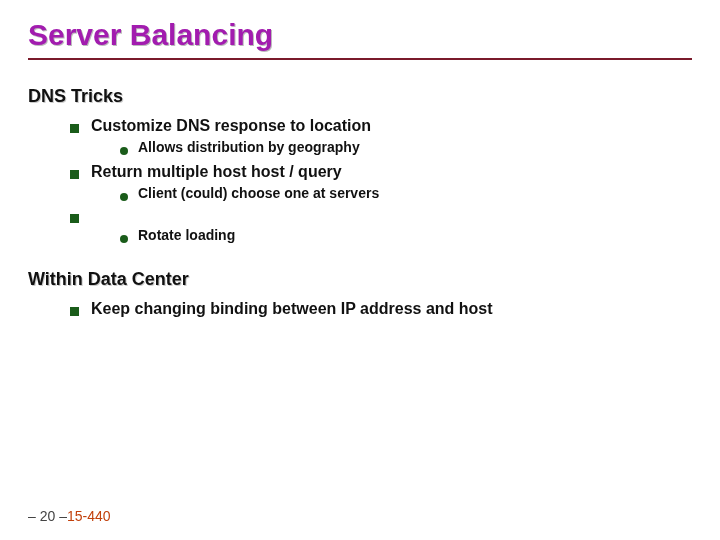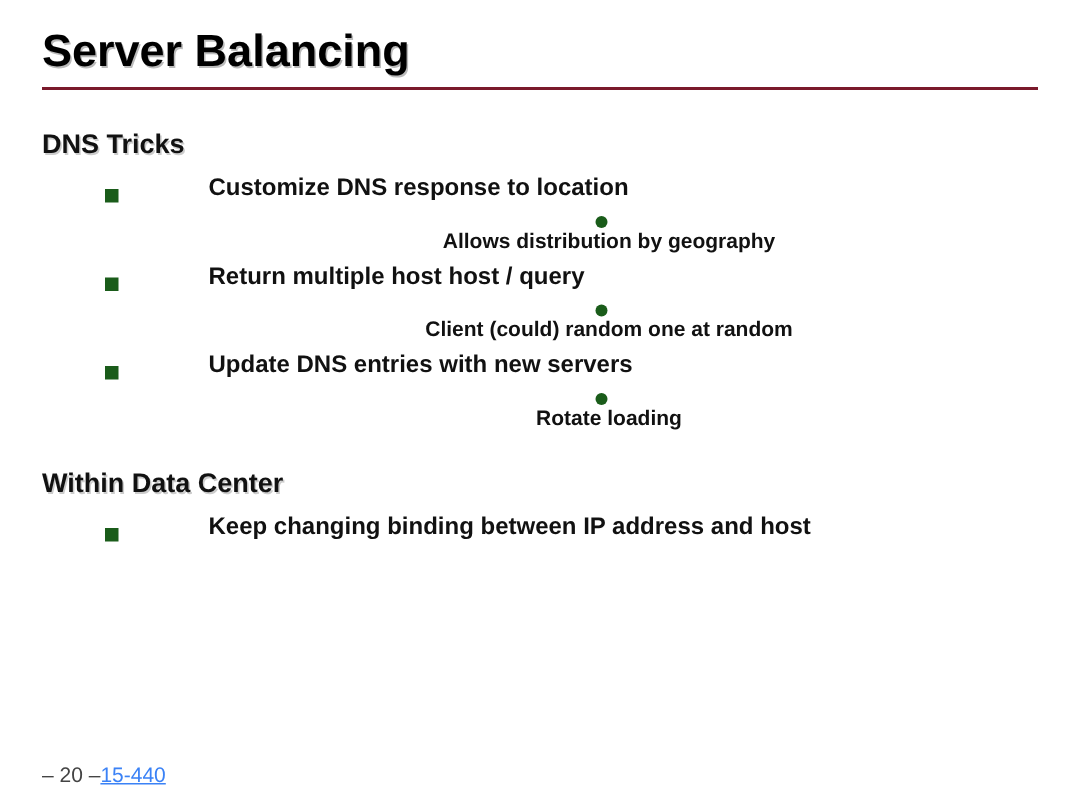--- a/index.html
+++ b/index.html
@@ -6,65 +6,63 @@
   html, body { width: 720px; height: 540px; }
   body {
     background: #ffffff;
     font-family: Arial, Helvetica, sans-serif;
     position: relative;
     padding: 18px 28px;
   }
   .title {
     font-size: 30px;
     font-weight: bold;
-    color: #000000;
+    color: #a21caf;
     text-shadow: 1px 1px 0 #bbb;
     margin-bottom: 6px;
   }
   .rule {
     border: none;
     border-top: 2px solid #7a1a2b;
     margin-bottom: 20px;
   }
   .section-head {
     font-size: 18px;
     font-weight: bold;
     color: #111;
     text-shadow: 1px 1px 0 #ccc;
     margin-top: 26px;
     margin-bottom: 10px;
   }
   .l1 {
     display: flex;
-    align-items: flex-end;
+    align-items: center;
     margin-left: 42px;
     margin-top: 8px;
     margin-bottom: 4px;
-    gap: 48px;
   }
   .l1 .bullet-sq {
     width: 9px;
     height: 9px;
     background: #1a5c1a;
     margin-top: 5px;
     margin-right: 12px;
     flex-shrink: 0;
   }
   .l1 .txt {
     font-size: 16px;
     font-weight: bold;
     color: #111;
   }
   .l2 {
     display: flex;
-    align-items: center;
+    align-items: flex-end;
     margin-left: 92px;
     margin-top: 2px;
     margin-bottom: 6px;
-    flex-direction: column;
   }
   .l2 .bullet-ci {
     width: 8px;
     height: 8px;
     border-radius: 50%;
     background: #1a5c1a;
     margin-top: 5px;
     margin-right: 10px;
     flex-shrink: 0;
   }
@@ -75,21 +73,21 @@
   }
   .footer {
     position: absolute;
     bottom: 16px;
     left: 28px;
     right: 28px;
     display: flex;
     font-size: 14px;
   }
   .page-left { color: #444; }
-  .page-right { color: #3b82f6; text-decoration: underline; }
+  .page-right { color: #c2410c; }
 </style>
 </head>
 <body>
 
 <div class="title">Server Balancing</div>
 <hr class="rule">
 
 <div class="section-head">DNS Tricks</div>
 
 <div class="l1">
@@ -100,26 +98,25 @@
   <div class="bullet-ci"></div>
   <div class="txt">Allows distribution by geography</div>
 </div>
 
 <div class="l1">
   <div class="bullet-sq"></div>
   <div class="txt">Return multiple host host / query</div>
 </div>
 <div class="l2">
   <div class="bullet-ci"></div>
-  <div class="txt">Client (could) random one at random</div>
+  <div class="txt">Client (could) choose one at servers</div>
 </div>
 
 <div class="l1">
   <div class="bullet-sq"></div>
-  <div class="txt">Update DNS entries with new servers</div>
 </div>
 <div class="l2">
   <div class="bullet-ci"></div>
   <div class="txt">Rotate loading</div>
 </div>
 
 <div class="section-head">Within Data Center</div>
 
 <div class="l1">
   <div class="bullet-sq"></div>

